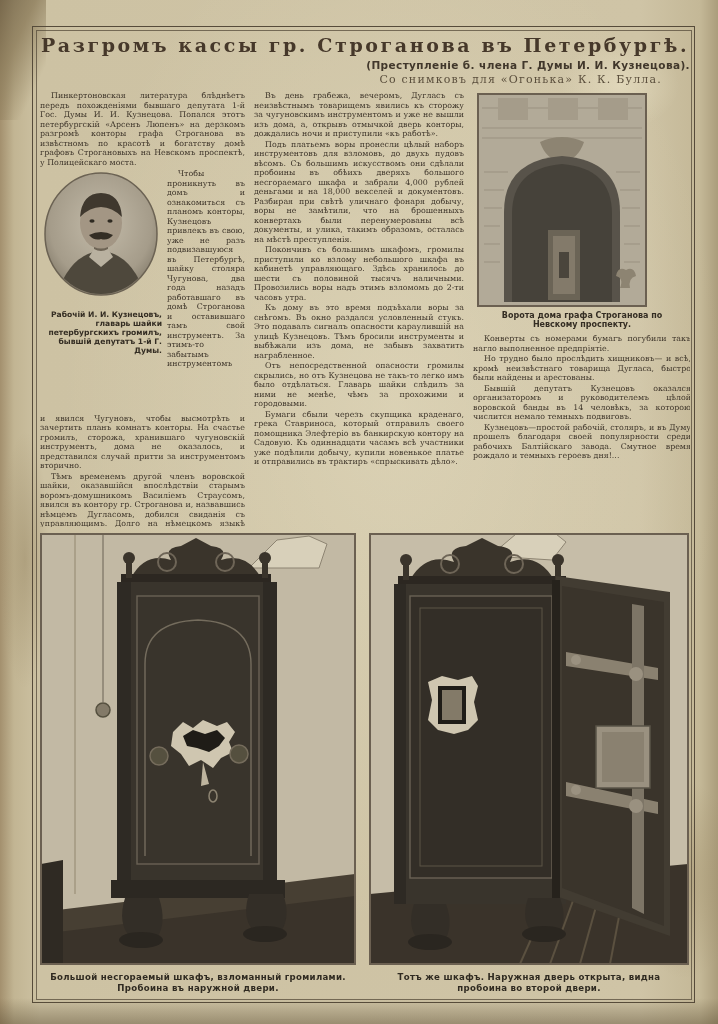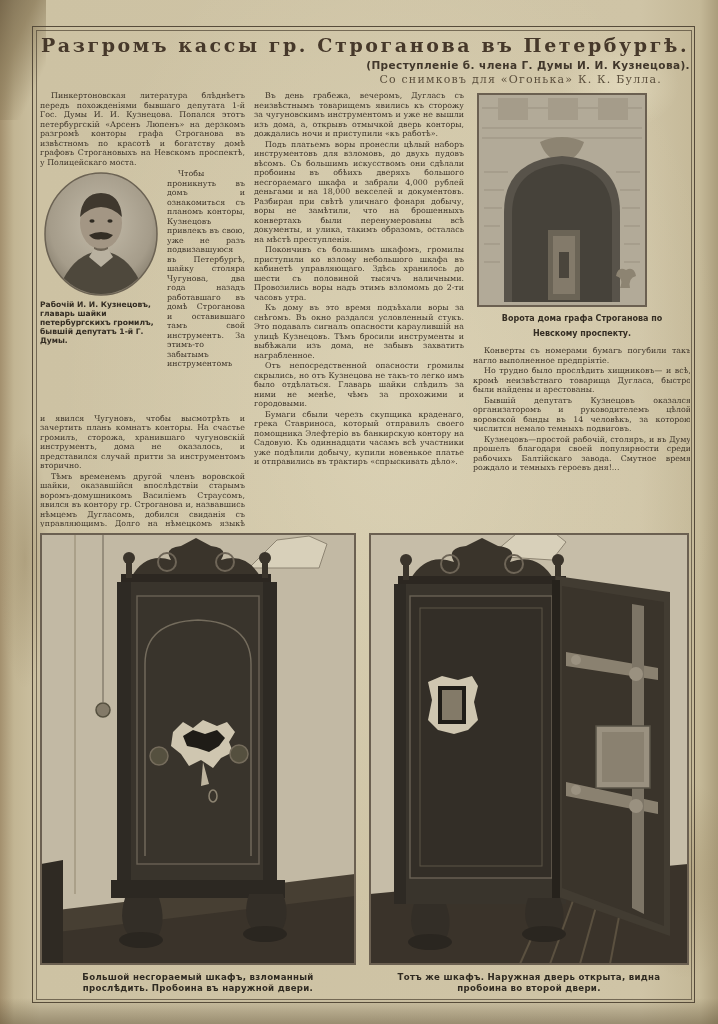--- a/index.html
+++ b/index.html
@@ -54,27 +54,27 @@
   .col2{width:210px;flex:0 0 210px;}
   .col3{width:218px;flex:0 0 218px;}
   .para{text-indent:11px;margin:0 0 1px 0;}
   .para.noindent{text-indent:0;margin-top:44px;}
   .media-row{display:flex;gap:5px;margin:2px 0 2px 0;}
   .media-left{flex:0 0 122px;}
   .media-right{flex:1 1 auto;}
   .portrait-wrap{width:118px;height:126px;margin:2px auto 0 auto;}
   .portrait-caption{
     font-family:"DejaVu Sans", sans-serif;font-weight:bold;
-    font-size:7.6px;line-height:9px;text-align:left;text-indent:0;margin-top:3px;color:#342d23;
+    font-size:7.6px;line-height:9px;text-align:right;text-indent:0;margin-top:13px;color:#342d23;
   }
   .photo{display:block;border:1px solid #6b6051;background:#b4ab99;}
   .gates-wrap{width:170px;margin:2px auto 0 4px;}
   .photo-caption{
     font-family:"DejaVu Sans", sans-serif;font-weight:bold;
-    font-size:8px;line-height:15px;text-align:center;text-indent:0;
+    font-size:8px;line-height:9px;text-align:center;text-indent:0;
     margin:4px 6px 5px 6px;color:#342d23;
   }
   
   .big-photos{display:flex;gap:13px;margin-top:6px;}
   .big-photo-block{flex:0 0 auto;}
   .bp-left{width:316px;}
   .bp-right{width:320px;}
   .big-caption{
     font-family:"DejaVu Sans", sans-serif;font-weight:bold;
     font-size:8.6px;line-height:10.5px;text-align:center;color:#2f2a21;
@@ -239,21 +239,21 @@
           <circle cx="198" cy="220" r="9" fill="#55503f" stroke="#756c5c" stroke-width="1.5"></circle>
           <ellipse cx="172" cy="262" rx="4" ry="6" fill="none" stroke="#8d8472" stroke-width="1.5"></ellipse>
 
           <rect x="70" y="346" width="174" height="18" fill="#2c2822"></rect>
           <path d="M84,364 q-8,26 6,40 l26,0 q10,-16 2,-40 Z" fill="#332e27"></path>
           <path d="M208,360 q-8,26 6,38 l26,0 q10,-16 2,-38 Z" fill="#332e27"></path>
           <ellipse cx="100" cy="406" rx="22" ry="8" fill="#2a2620"></ellipse>
           <ellipse cx="224" cy="400" rx="22" ry="8" fill="#2a2620"></ellipse>
           <rect x="0.5" y="0.5" width="313" height="429" fill="none" stroke="#6b6051" stroke-width="1"></rect>
         </svg>
-        <div class="big-caption">Большой несгораемый шкафъ, взломанный прослѣдить. Пробоина въ наружной двери.</div>
+        <div class="big-caption">Большой несгораемый шкафъ, взломанный громилами. Пробоина въ наружной двери.</div>
       </div>
 
       <div class="big-photo-block bp-right">
         <svg class="photo" width="318" height="430" viewBox="0 0 318 430">
           <rect width="318" height="430" fill="#c6bda8"></rect>
           <polygon points="0,360 318,330 318,430 0,430" fill="#3a332a"></polygon>
           <g stroke="#5b5140" stroke-width="2">
             <line x1="150" y1="430" x2="190" y2="340"></line>
               <line x1="180" y1="430" x2="212" y2="342"></line>
             <line x1="210" y1="430" x2="234" y2="344"></line>

